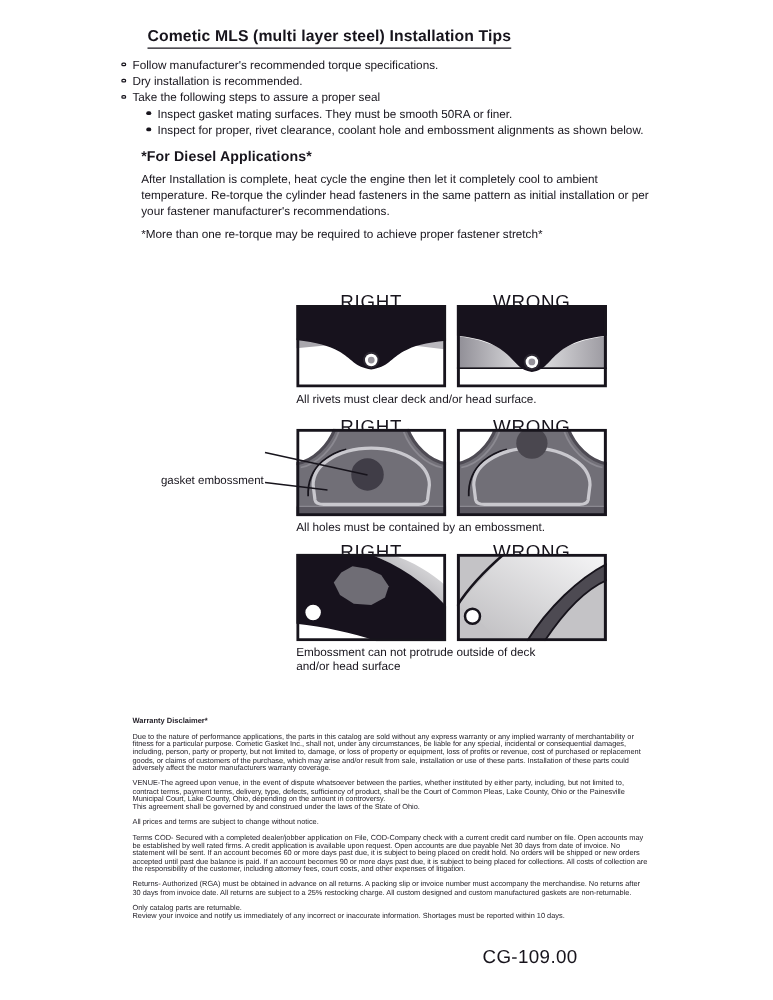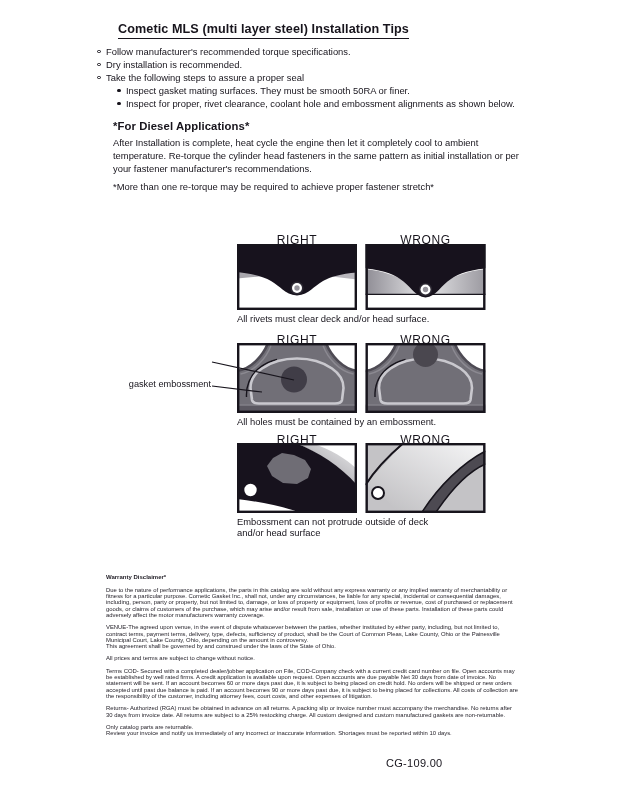--- a/index.html
+++ b/index.html
@@ -19,29 +19,29 @@
   }
   .tips { position:absolute; left:97px; top:45px; width:440px; font-size:9.4px; }
   .tip-row { display:flex; line-height:13px; }
   .tip-row.sub { margin-left:20px; }
   .marker { flex:0 0 9px; display:flex; align-items:flex-start; padding-top:4.6px; }
   .o-dot { width:3.6px; height:3.6px; border:1px solid #17141c; border-radius:50%; }
   .f-dot { width:3.6px; height:3.6px; background:#17141c; border-radius:50%; }
   .diesel { position:absolute; left:113px; top:120px; width:412px; font-size:9.4px; line-height:13px; }
   .diesel h2 { font-size:11.3px; font-weight:bold; margin-bottom:3px; letter-spacing:0.1px; }
   .diesel p { margin-bottom:5px; }
-  .fig-label { position:absolute; font-size:12px; font-weight:normal; letter-spacing:0.6px; text-align:center; width:120px; }
+  .fig-label { position:absolute; font-size:15px; font-weight:normal; letter-spacing:0.6px; text-align:center; width:120px; }
   .panel { position:absolute; display:block; }
   .caption { position:absolute; left:237px; font-size:9.4px; line-height:11px; }
   .callout { position:absolute; font-size:9.2px; line-height:9.6px; text-align:right; width:115px; }
   .leader-overlay { position:absolute; left:206px; top:343px; width:110px; height:60px; z-index:3; pointer-events:none; }
   .disclaimer { position:absolute; left:106px; top:574px; width:414px; font-size:5.9px; line-height:6.3px; color:#26232b; }
   .disclaimer h3 { font-size:6px; font-weight:bold; margin-bottom:6.5px; }
   .disclaimer p { margin-bottom:6px; }
-  .doc-code { position:absolute; left:386px; top:757px; font-size:11px; letter-spacing:0.3px; }
+  .doc-code { position:absolute; left:386px; top:757px; font-size:15px; letter-spacing:0.3px; }
 </style>
 </head>
 <body>
 
 <div class="page">
 
   <div class="doc-title">Cometic MLS (multi layer steel) Installation Tips</div>
 
   <div class="tips">
     <div class="tip-row">

